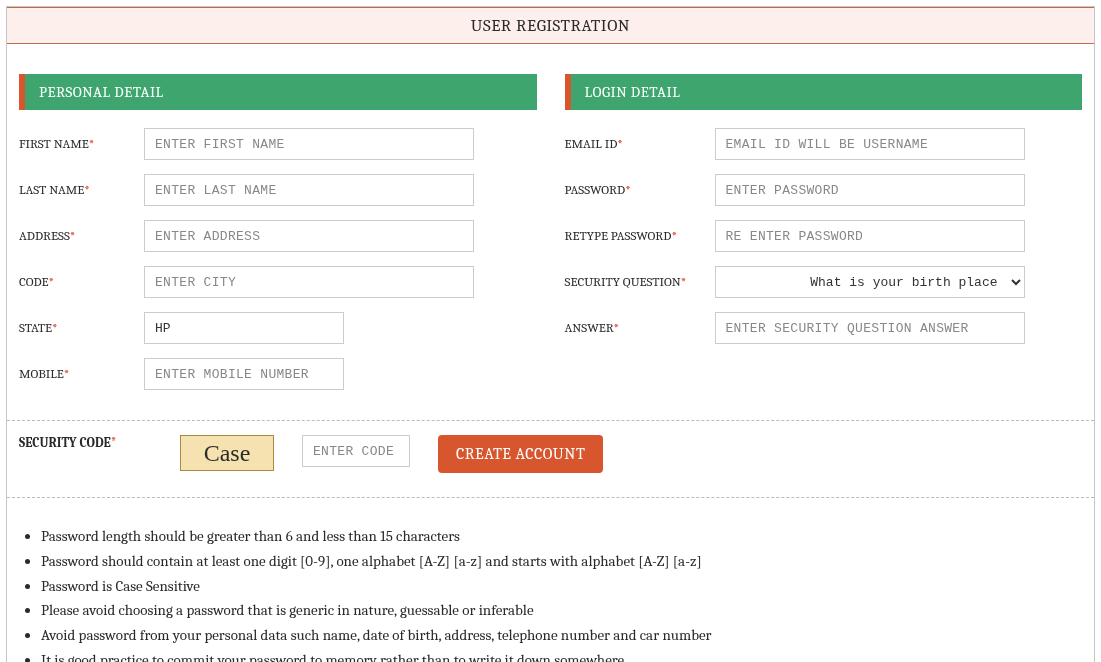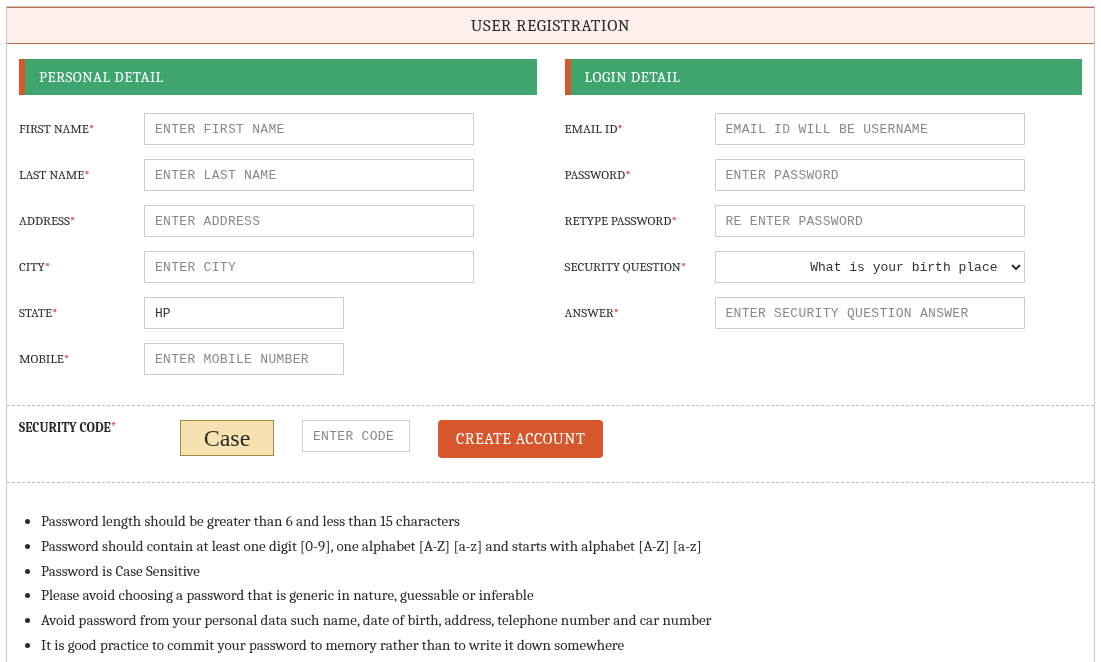--- a/index.html
+++ b/index.html
@@ -30,20 +30,21 @@
 }
 .col { flex: 1; }
 .section-header {
   background: #3ea56e;
   color: #fff;
   border-left: 6px solid #d8562e;
   padding: 9px 14px;
   font-size: 15px;
   letter-spacing: 0.5px;
   margin-bottom: 18px;
+  margin-top: 15px;
 }
 .field {
   display: flex;
   align-items: flex-start;
   margin-bottom: 14px;
 }
 .label {
   width: 125px;
   font-weight: normal;
   font-size: 13px;
@@ -145,21 +146,21 @@
         <div class="label"><span>LAST NAME</span><span class="asterisk">*</span></div>
         <div class="control"><input type="text" placeholder="ENTER LAST NAME" style=""></div>
       </div>
 
       <div class="field">
         <div class="label"><span>ADDRESS</span><span class="asterisk">*</span></div>
         <div class="control"><input type="text" placeholder="ENTER ADDRESS" style=""></div>
       </div>
 
       <div class="field">
-        <div class="label"><span>CITY</span><span class="asterisk">*</span></div>
+        <div class="label"><span>CODE</span><span class="asterisk">*</span></div>
         <div class="control"><input type="text" placeholder="ENTER CITY" style=""></div>
       </div>
 
       <div class="field">
         <div class="label"><span>STATE</span><span class="asterisk">*</span></div>
         <div class="control"><input type="text" class="state-input" value="HP" style=""></div>
       </div>
 
       <div class="field">
         <div class="label"><span>MOBILE</span><span class="asterisk">*</span></div>

